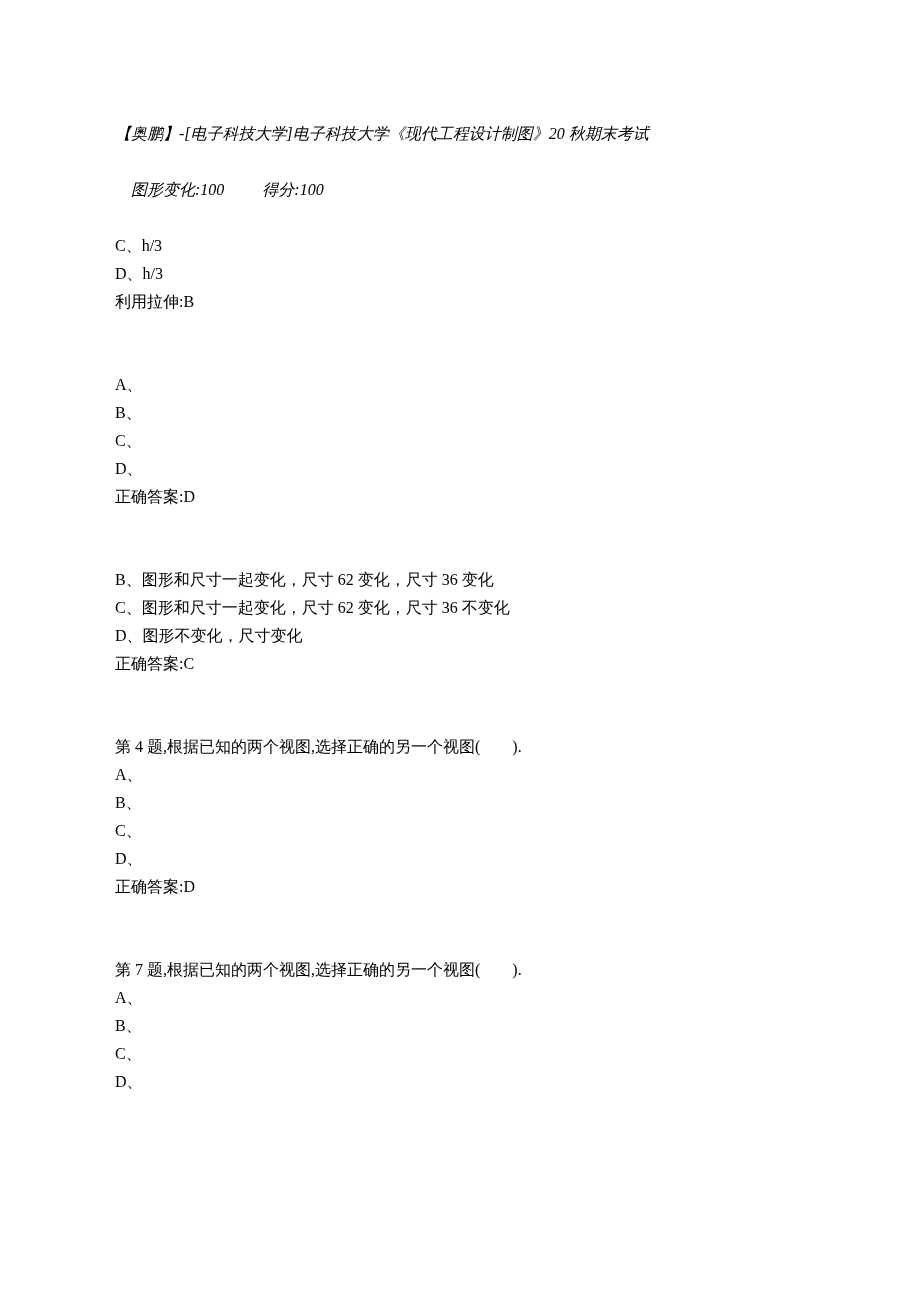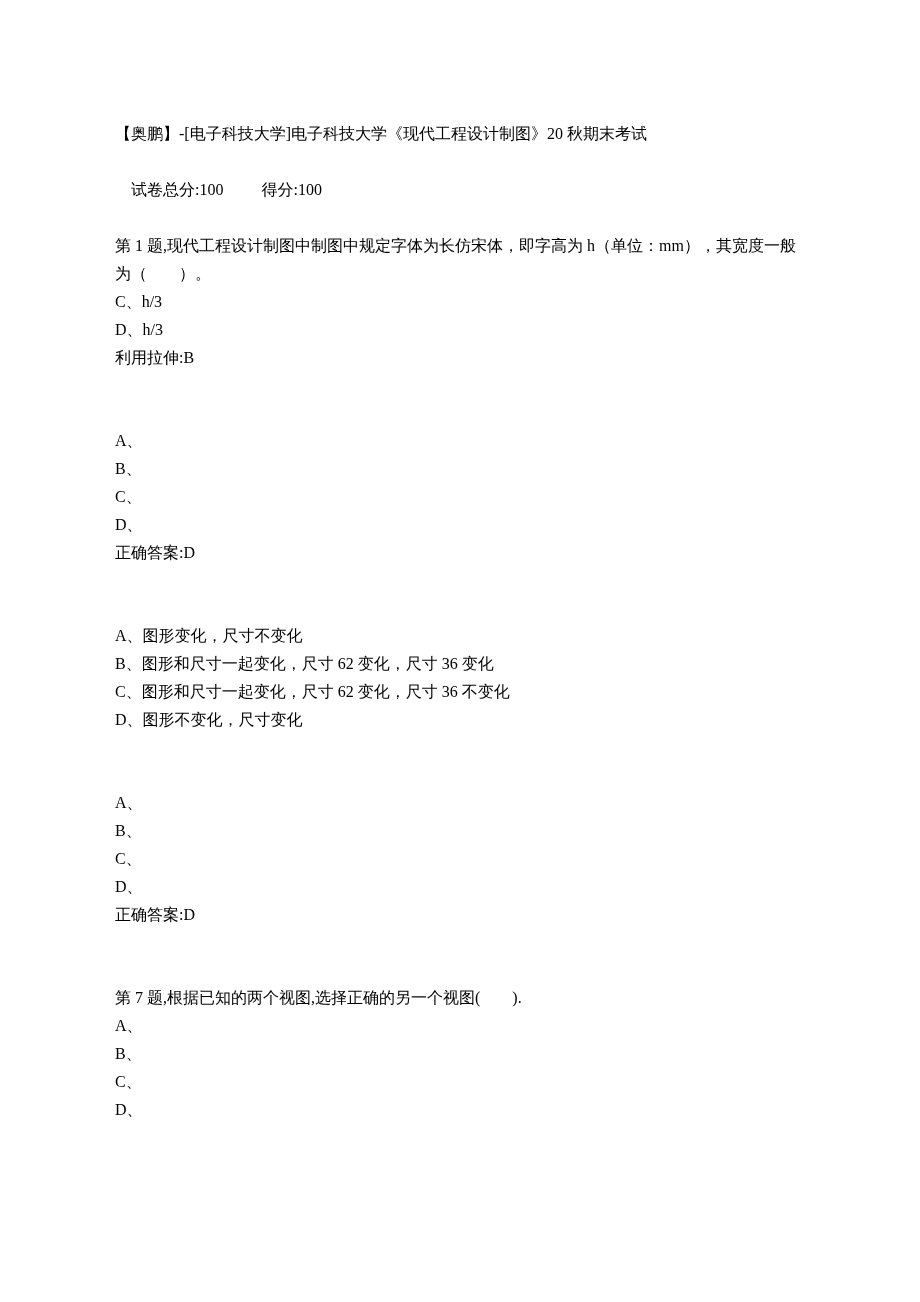--- a/index.html
+++ b/index.html
@@ -21,59 +21,60 @@
       word-break: break-word;
     }
     .question-block {
       margin-bottom: 55px;
     }
     .question-block:last-child {
       margin-bottom: 0;
     }
     .header-block {
       margin-bottom: 0;
+      font-style: italic;
     }
     .score-line span.gap {
       display: inline-block;
       width: 38px;
     }
   </style>
 </head>
 <body>
 
 <div class="header-block">
   <div class="line">【奥鹏】-[电子科技大学]电子科技大学《现代工程设计制图》20 秋期末考试</div>
   <div class="line score-line">
-    <span>试卷总分:100</span><span class="gap"></span><span>得分:100</span>
+    <span>图形变化:100</span><span class="gap"></span><span>得分:100</span>
   </div>
 </div>
 
 <div class="question-block">
-  <div class="line">第 1 题,现代工程设计制图中制图中规定字体为长仿宋体，即字高为 h（单位：mm），其宽度一般为（　　）。</div>
   <div class="line">C、h/3</div>
   <div class="line">D、h/3</div>
   <div class="line">利用拉伸:B</div>
 </div>
 
 <div class="question-block">
   <div class="line">A、</div>
   <div class="line">B、</div>
   <div class="line">C、</div>
   <div class="line">D、</div>
   <div class="line">正确答案:D</div>
 </div>
 
 <div class="question-block">
-  <div class="line">A、图形变化，尺寸不变化</div>
   <div class="line">B、图形和尺寸一起变化，尺寸 62 变化，尺寸 36 变化</div>
   <div class="line">C、图形和尺寸一起变化，尺寸 62 变化，尺寸 36 不变化</div>
   <div class="line">D、图形不变化，尺寸变化</div>
+  <div class="line">正确答案:C</div>
 </div>
 
 <div class="question-block">
+  <div class="line">第 4 题,根据已知的两个视图,选择正确的另一个视图(　　).</div>
   <div class="line">A、</div>
   <div class="line">B、</div>
   <div class="line">C、</div>
   <div class="line">D、</div>
   <div class="line">正确答案:D</div>
 </div>
 
 <div class="question-block">
   <div class="line">第 7 题,根据已知的两个视图,选择正确的另一个视图(　　).</div>
   <div class="line">A、</div>

